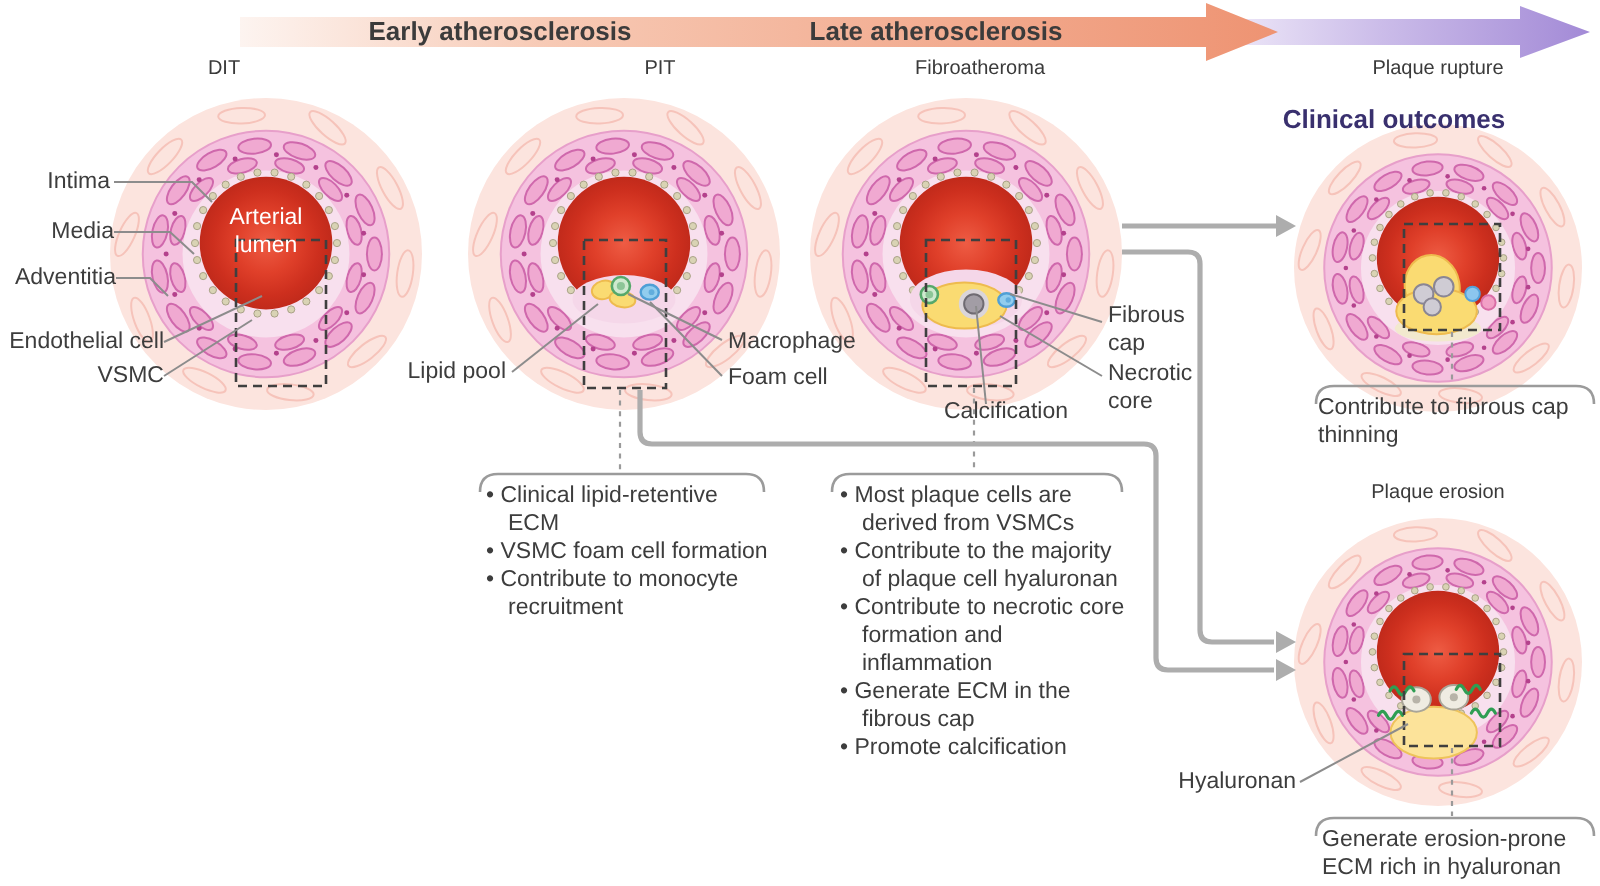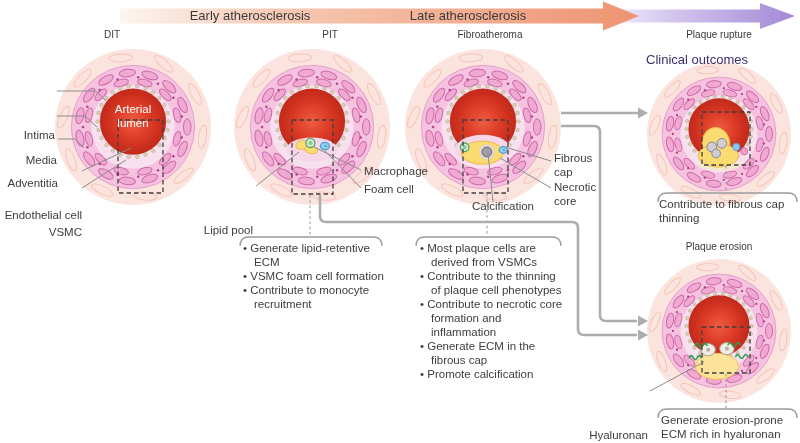--- a/index.html
+++ b/index.html
@@ -1,22 +1,22 @@
 <!DOCTYPE html>
 <html><head>
 <meta charset="utf-8">
 <style>
   html,body{margin:0;padding:0;background:#ffffff;}
   #stage{position:relative;width:800px;height:443px;overflow:hidden;background:#ffffff;
          font-family:"Liberation Sans", sans-serif;}
   #gfx{position:absolute;left:0;top:0;}
   .lab{position:absolute;font-size:11.5px;line-height:1.18;color:#3d3d3d;}
-  .lab.r{text-align:right;white-space:nowrap;margin-top:44px;}
+  .lab.r{text-align:right;white-space:nowrap;}
   .title{position:absolute;font-size:10px;color:#3a3a3a;white-space:nowrap;transform:translateX(-50%);}
-  .band{position:absolute;font-size:13px;font-weight:normal;color:#3b3b3b;white-space:nowrap;transform:translateX(-50%);}
+  .band{position:absolute;font-size:13px;font-weight:bold;color:#3b3b3b;white-space:nowrap;transform:translateX(-50%);}
   .band.clin{color:#39306e;margin-top:44px;}
   .lumen-text{position:absolute;font-size:11.5px;line-height:1.2;color:#ffffff;text-align:center;transform:translateX(-50%);}
   ul.bullets{position:absolute;list-style:none;margin:0;padding:0;font-size:11.5px;line-height:1.22;color:#3d3d3d;}
   ul.bullets li{padding-left:11px;text-indent:-11px;margin:0;}
   ul.bullets li::before{content:"• ";}
   .note{position:absolute;font-size:11.5px;line-height:1.22;color:#3d3d3d;}
 </style>
 </head>
 <body>
 
@@ -549,27 +549,27 @@
   <div class="lab" style="left:364px;top:165px;">Macrophage</div>
   <div class="lab" style="left:364px;top:183px;">Foam cell</div>
 
   <div class="lab" style="left:554px;top:152px;width:52px;">Fibrous cap</div>
   <div class="lab" style="left:554px;top:181px;width:56px;">Necrotic core</div>
   <div class="lab" style="left:472px;top:200px;">Calcification</div>
 
   <div class="lab r" style="right:152px;top:385px;">Hyaluronan</div>
 
   <ul class="bullets" style="left:243px;top:241px;width:142px;">
-      <li>Generate lipid-retentive ECM</li>
+      <li>Clinical lipid-retentive ECM</li>
       <li>VSMC foam cell formation</li>
       <li>Contribute to monocyte recruitment</li>
     </ul>
   <ul class="bullets" style="left:420px;top:241px;width:148px;">
       <li>Most plaque cells are derived from VSMCs</li>
-      <li>Contribute to the thinning of plaque cell phenotypes</li>
+      <li>Contribute to the majority of plaque cell hyaluronan</li>
       <li>Contribute to necrotic core formation and inflammation</li>
       <li>Generate ECM in the fibrous cap</li>
       <li>Promote calcification</li>
     </ul>
 
   <div class="note" style="left:659px;top:197px;width:142px;">Contribute to fibrous cap thinning</div>
   <div class="note" style="left:661px;top:413px;width:142px;">Generate erosion-prone ECM rich in hyaluronan</div>
 </div>
 
 </body></html>

